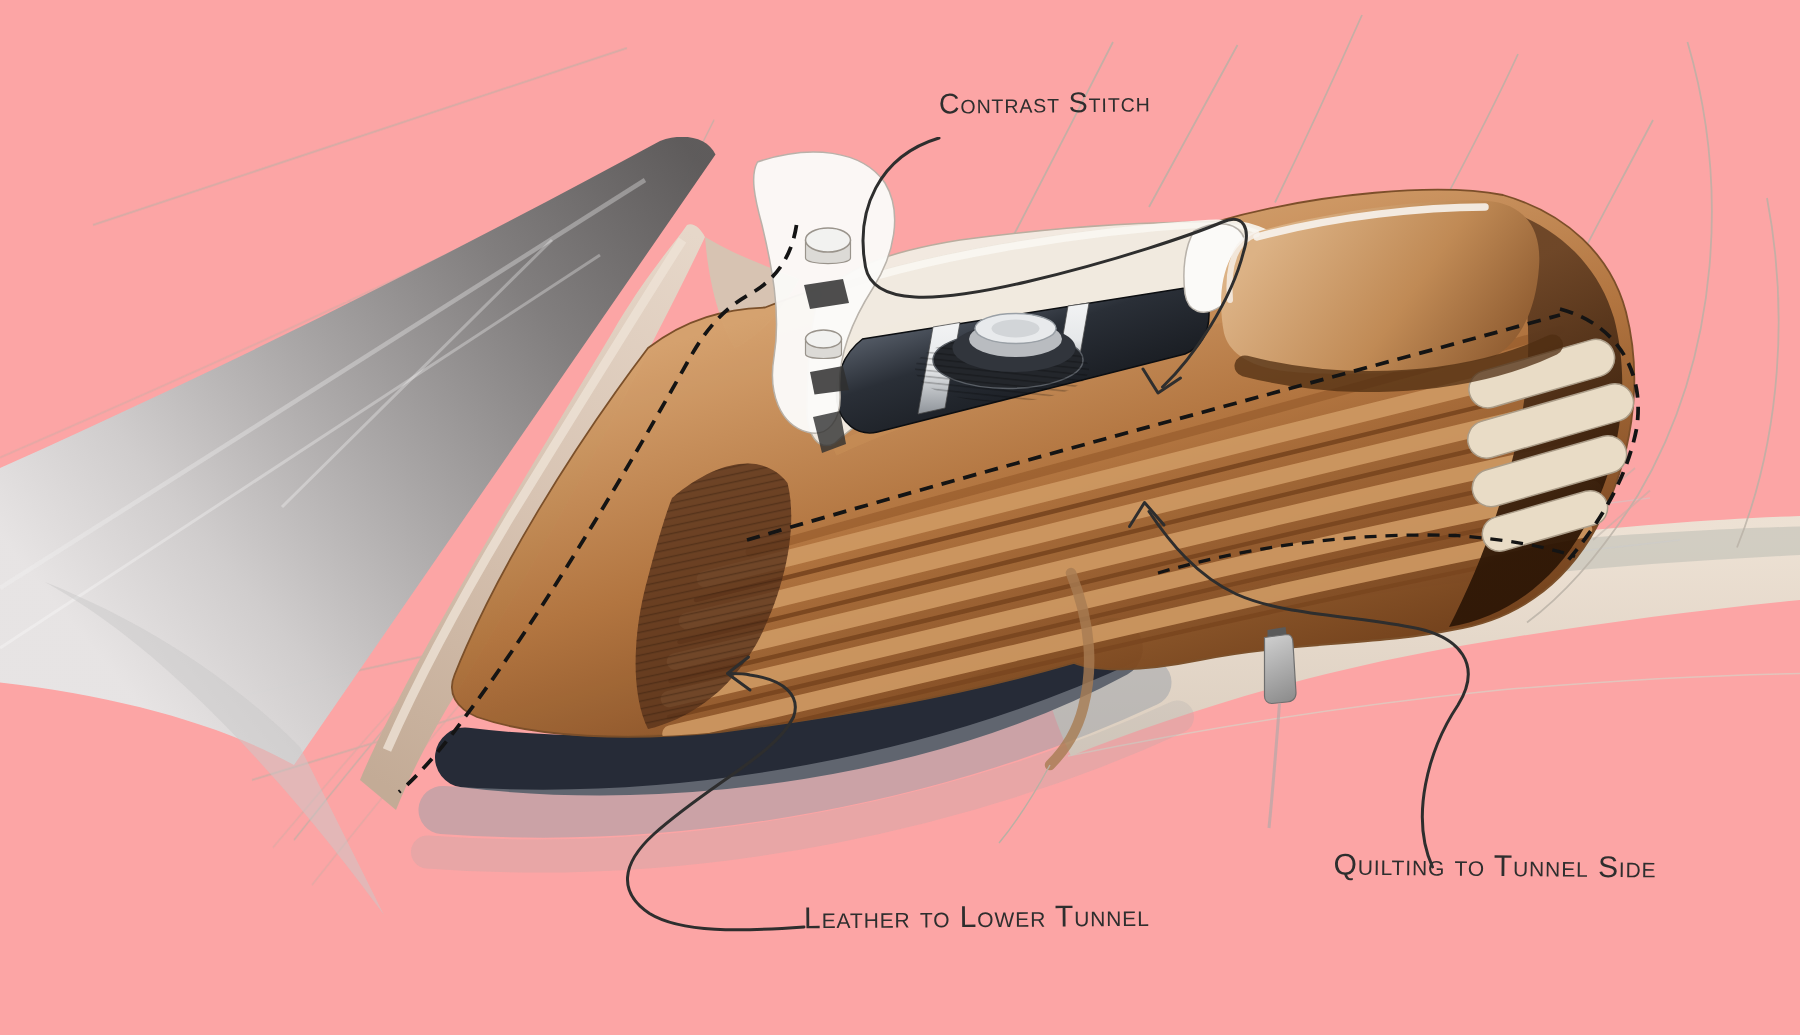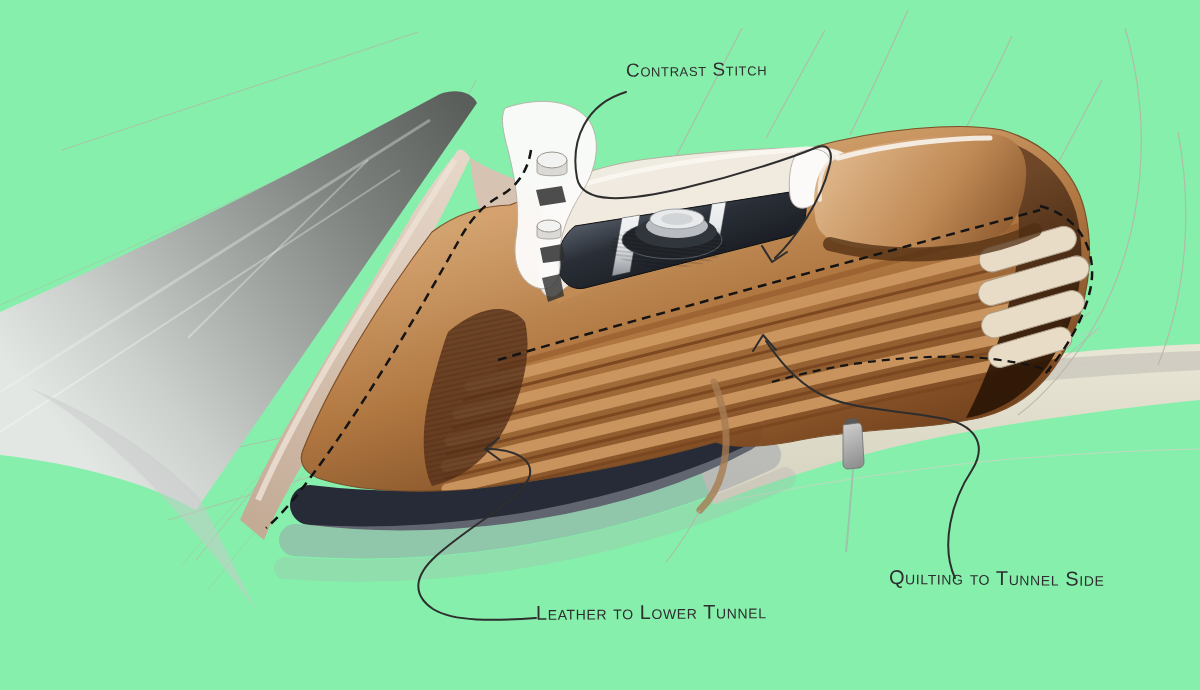--- a/index.html
+++ b/index.html
@@ -1,16 +1,16 @@
 <!DOCTYPE html>
 <html><head>
 <meta charset="utf-8">
 <style>
   html,body{margin:0;padding:0;background:#ffffff;}
-  .stage{position:relative;width:1200px;height:690px;background:#86efac;overflow:hidden;
+  .stage{position:relative;width:1200px;height:690px;background:#fca5a5;overflow:hidden;
          font-family:"Liberation Sans",sans-serif;}
   .stage svg{position:absolute;left:0;top:0;}
   .anno{position:absolute;color:#2e2e2e;font-variant:small-caps;letter-spacing:.6px;
         white-space:nowrap;font-family:"Liberation Sans",sans-serif;}
   #anno-contrast{left:626px;top:59px;font-size:19px;transform:rotate(-.6deg);}
   #anno-leather{left:536px;top:601px;font-size:20px;transform:rotate(-.4deg);}
   #anno-quilting{left:889px;top:567px;font-size:20px;transform:rotate(.5deg);}
 </style>
 </head>
 <body>

